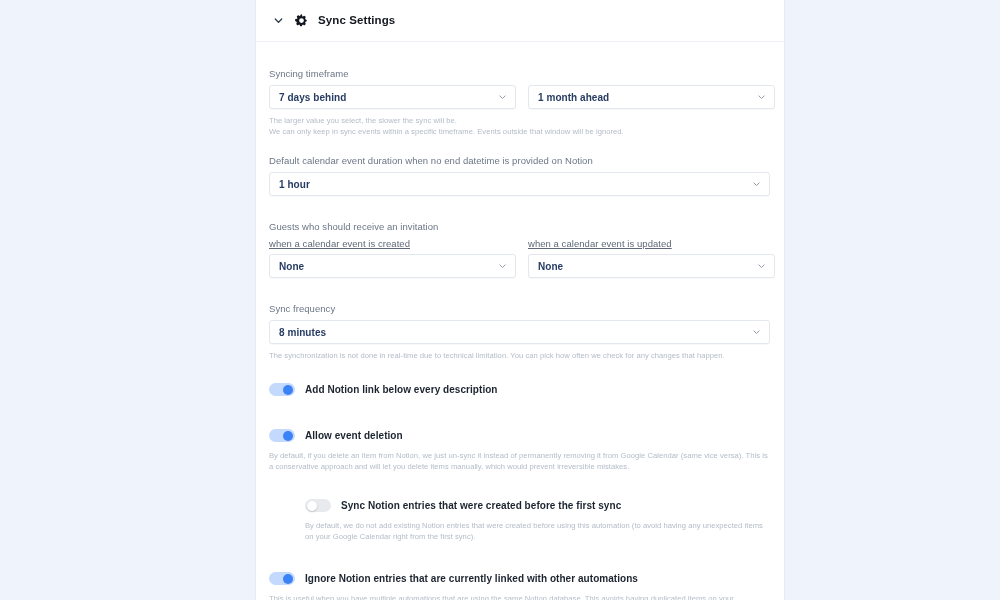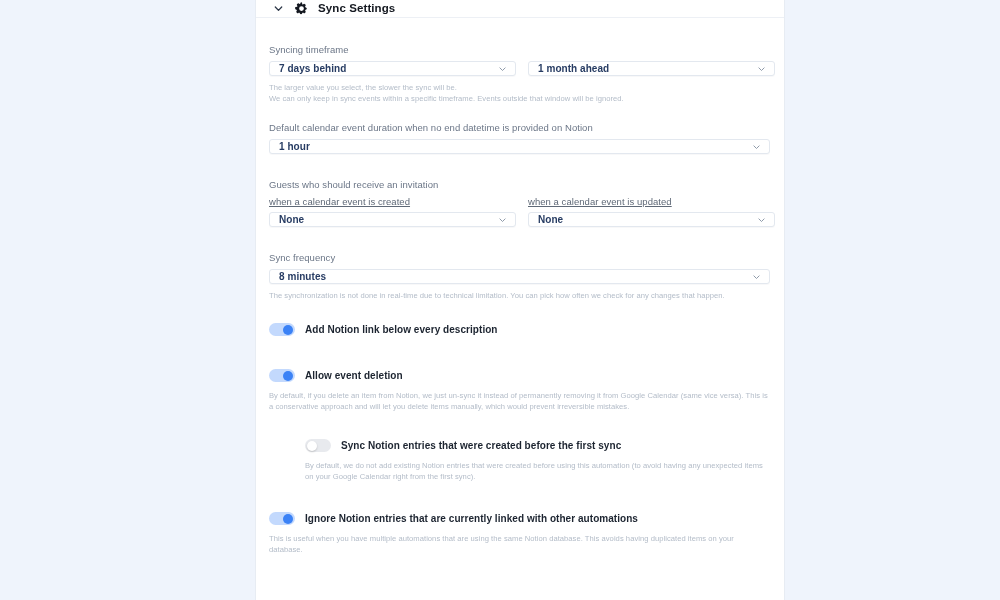--- a/index.html
+++ b/index.html
@@ -29,21 +29,21 @@
     left: 255px;
     top: -1px;
     width: 530px;
     min-height: 602px;
     background: #ffffff;
     border-left: 1px solid #e7ecf3;
     border-right: 1px solid #e7ecf3;
   }
 
   .card-header {
-    height: 19px;
+    height: 43px;
     display: flex;
     align-items: center;
     gap: 9px;
     padding: 0 0 0 17px;
     border-bottom: 1px solid #edf0f5;
   }
 
   .chev-collapse {
     width: 11px;
     height: 11px;
@@ -95,21 +95,21 @@
     line-height: 1.45;
     color: #b3bcc8;
     margin-top: 6px;
     letter-spacing: .04px;
     max-width: 500px;
   }
 
   
   .select {
     position: relative;
-    height: 15px;
+    height: 24px;
     background: #ffffff;
     border: 1px solid #e3e8ef;
     border-radius: 3px;
     display: flex;
     align-items: center;
     padding: 0 22px 0 9px;
     box-shadow: 0 1px 1px rgba(20,30,60,0.03);
     cursor: pointer;
   }
   .select-value {

